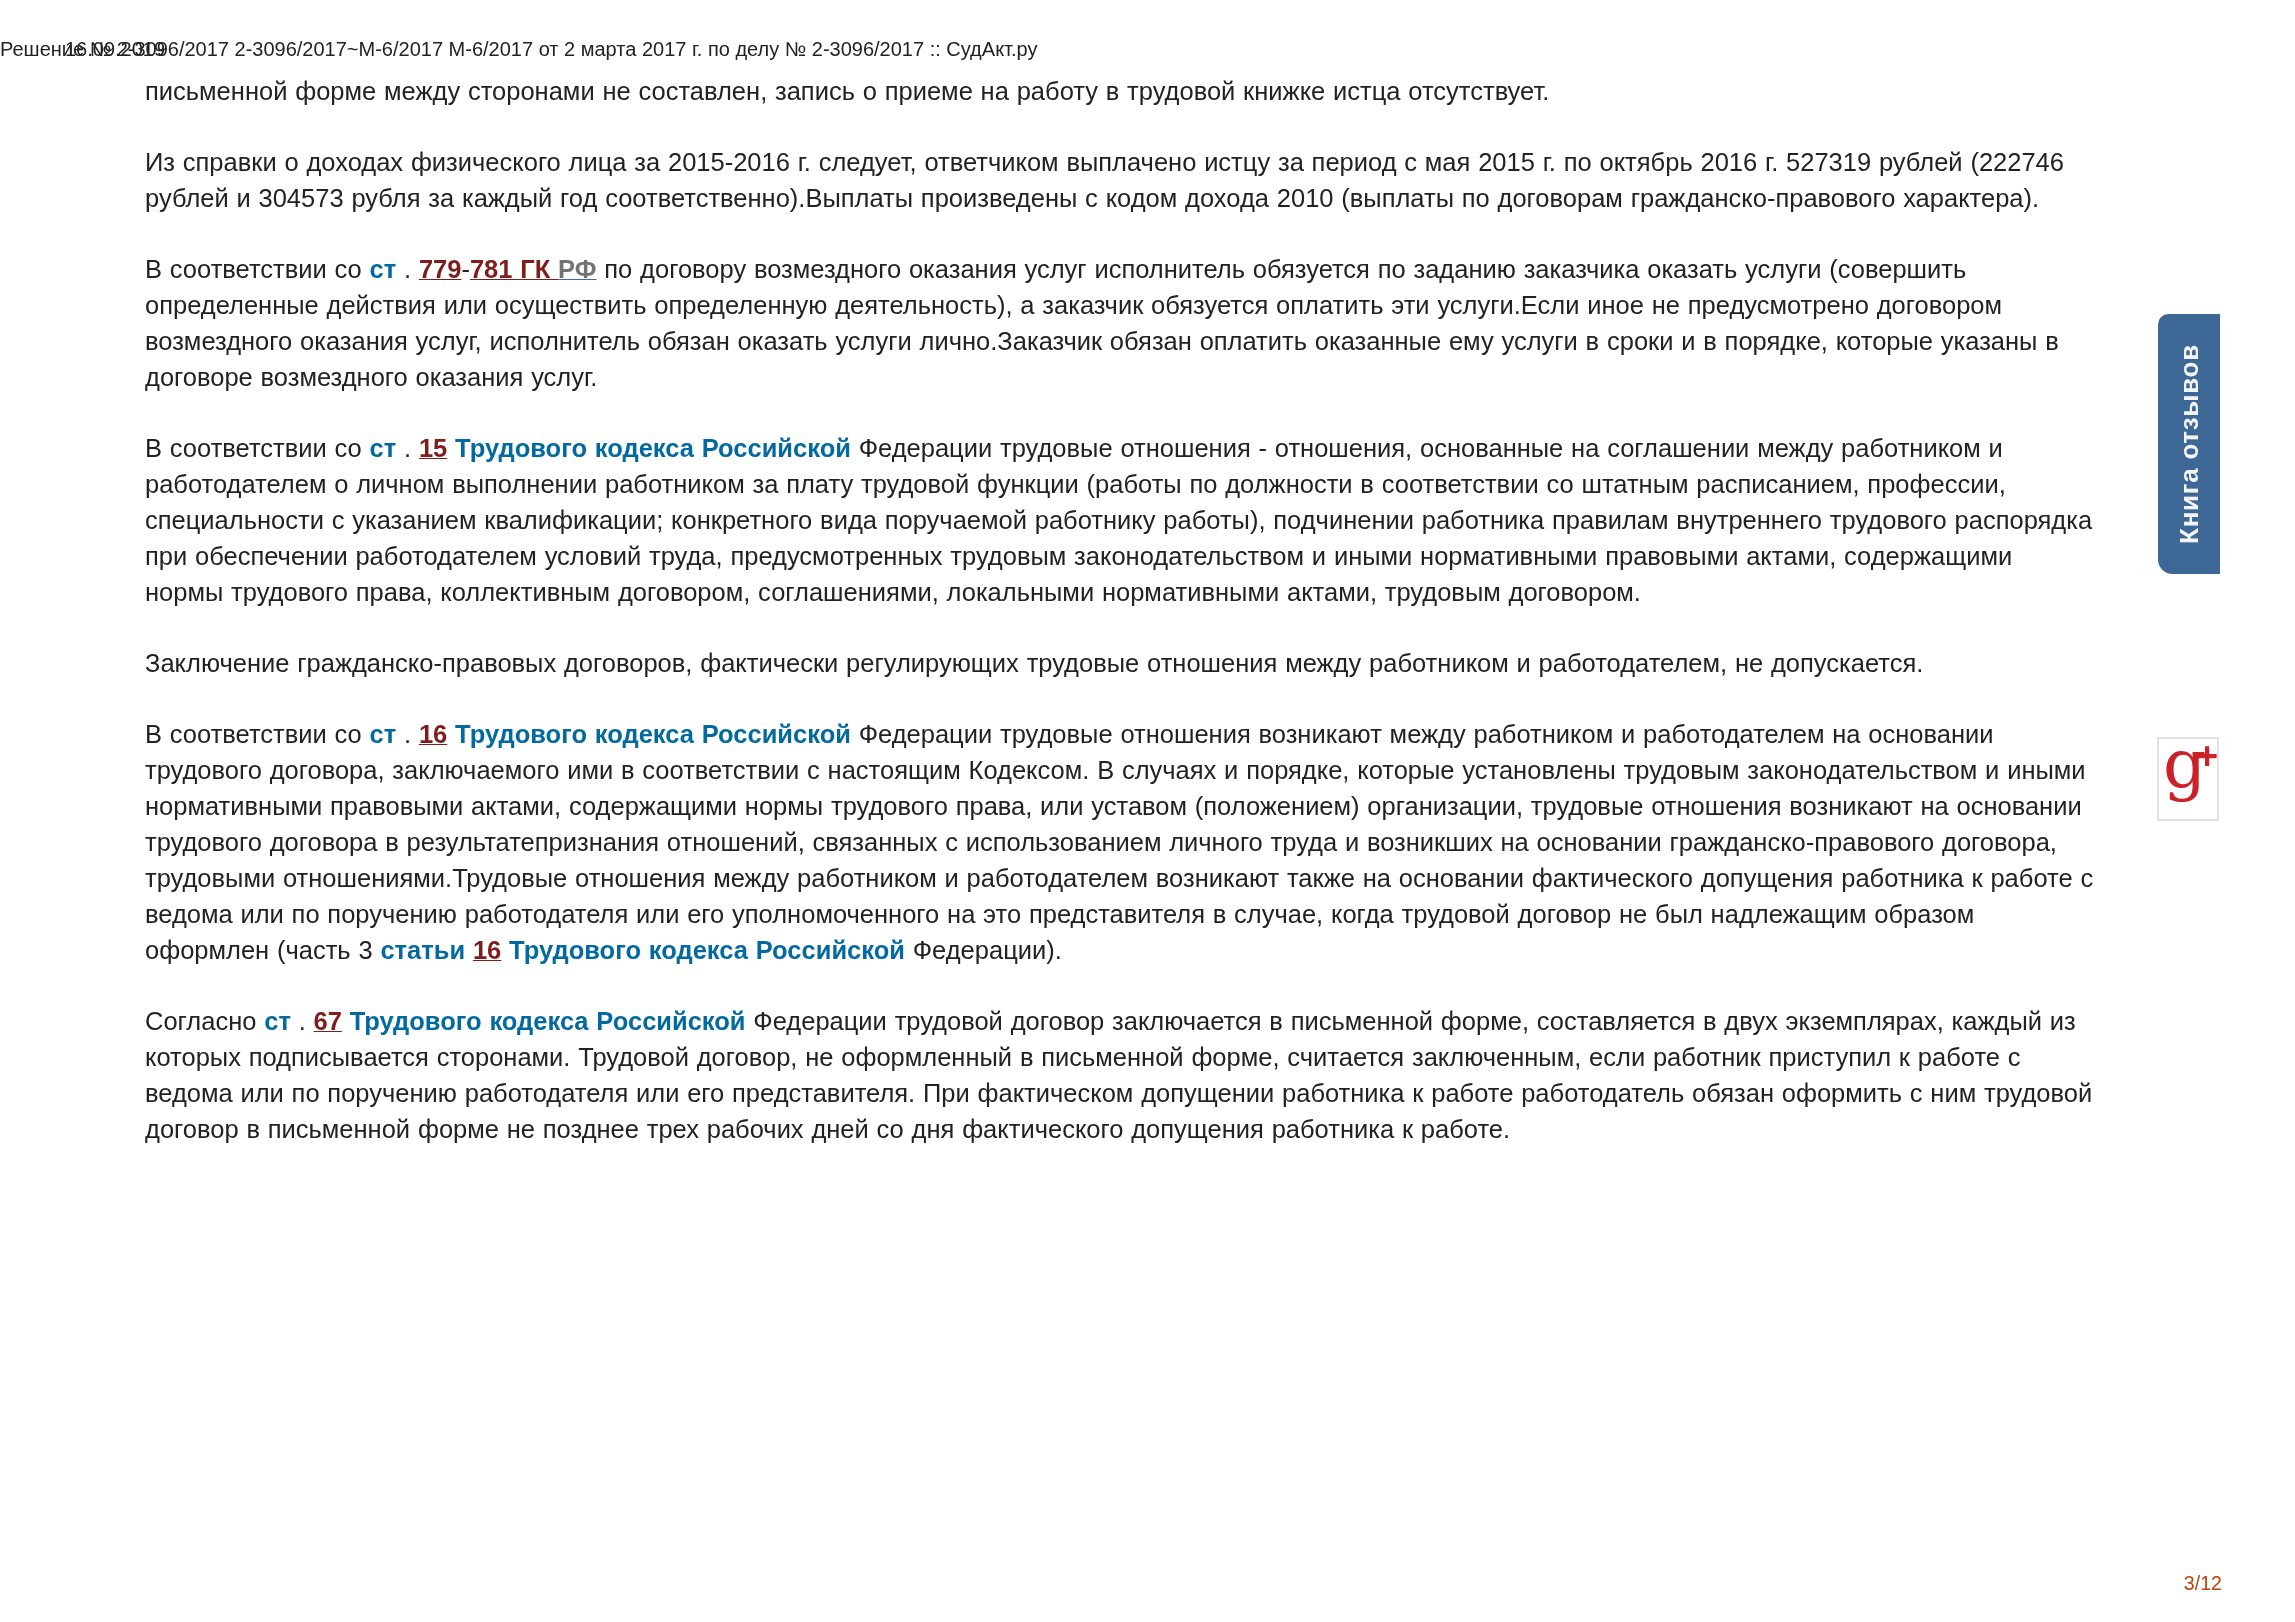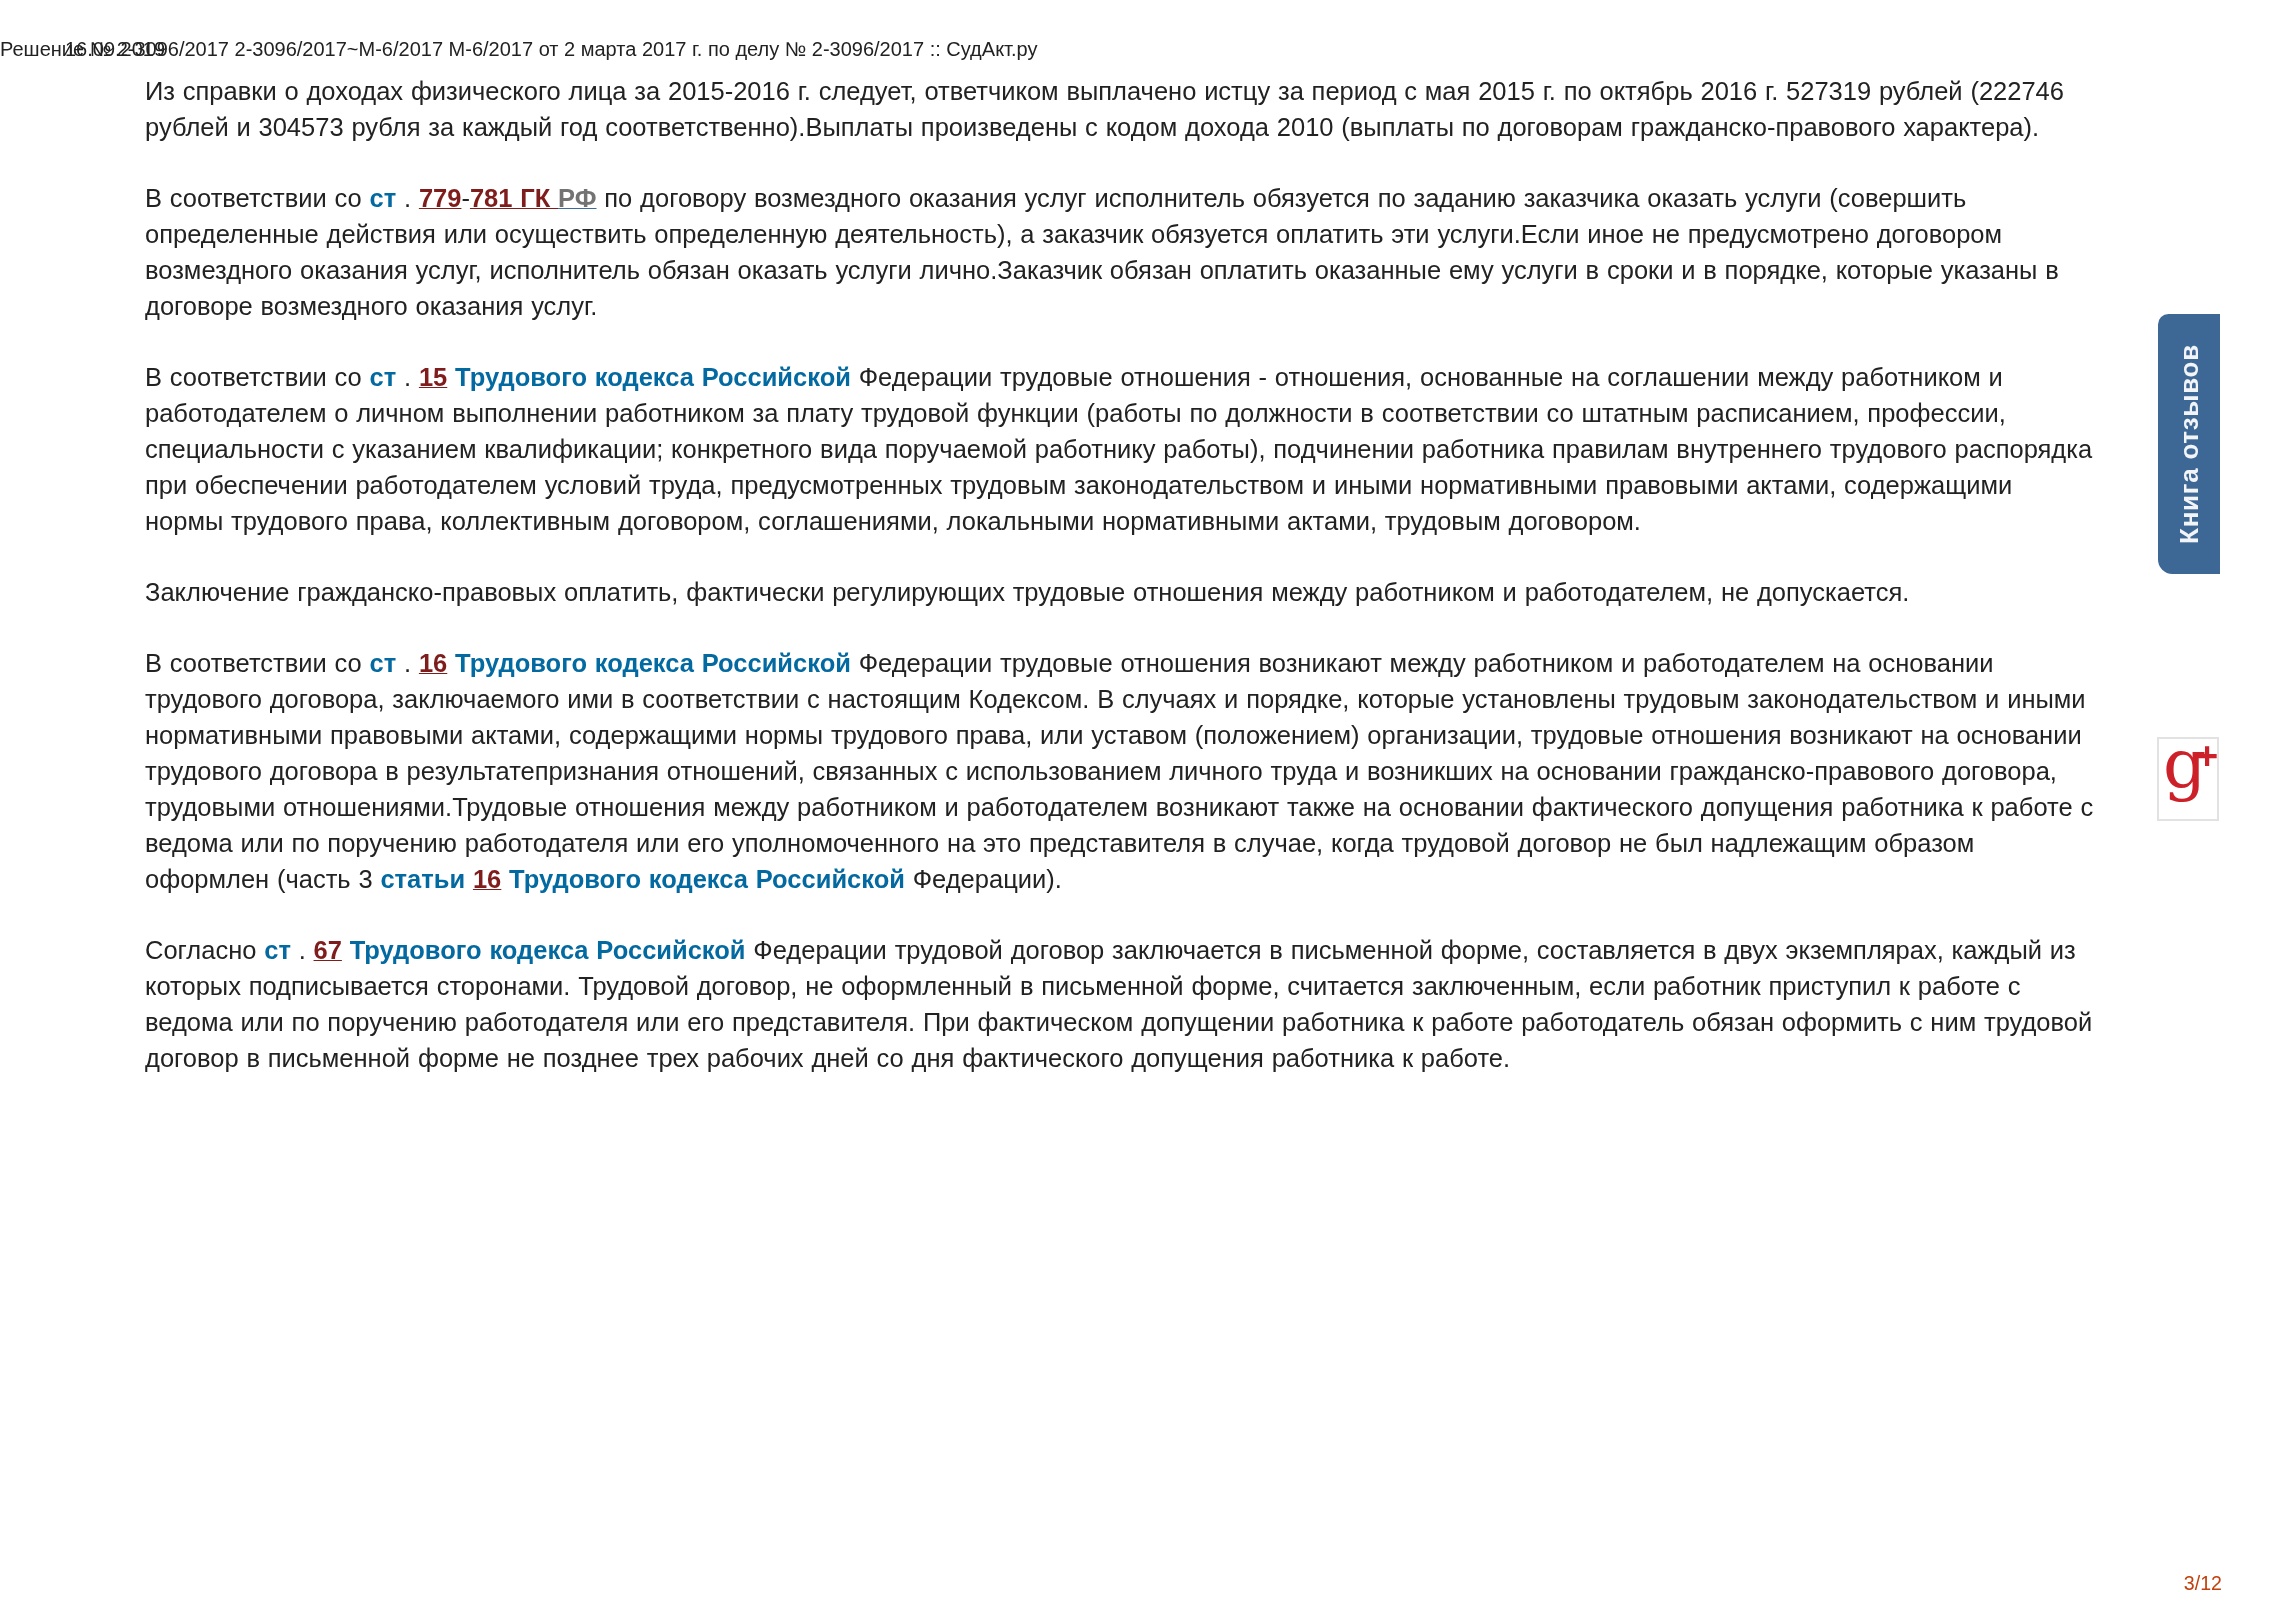--- a/index.html
+++ b/index.html
@@ -62,24 +62,25 @@
 </style>
 </head>
 <body>
 
 <div class="print-header">
   <span class="print-date">16.09.2019</span>
   <span class="print-title">Решение № 2-3096/2017 2-3096/2017~М-6/2017 М-6/2017 от 2 марта 2017 г. по делу № 2-3096/2017 :: СудАкт.ру</span>
 </div>
 
 <main class="doc" id="doc-body">
+    <p><span class="seg-r">письменной форме между сторонами не составлен, запись о приеме на работу в трудовой книжке истца отсутствует.</span></p>
     <p><span class="seg-r">Из справки о доходах физического лица за 2015-2016 г. следует, ответчиком выплачено истцу за период с мая 2015 г. по октябрь 2016 г. 527319 рублей (222746 рублей и 304573 рубля за каждый год соответственно).Выплаты произведены с кодом дохода 2010 (выплаты по договорам гражданско-правового характера).</span></p>
     <p><span class="seg-r">В соответствии со </span><span class="seg-b">ст</span><span class="seg-r"> . </span><a class="seg-l">779</a><span class="seg-r">-</span><a class="seg-l">781 ГК </a><a class="seg-lb">РФ</a><span class="seg-r"> по договору возмездного оказания услуг исполнитель обязуется по заданию заказчика оказать услуги (совершить определенные действия или осуществить определенную деятельность), а заказчик обязуется оплатить эти услуги.Если иное не предусмотрено договором возмездного оказания услуг, исполнитель обязан оказать услуги лично.Заказчик обязан оплатить оказанные ему услуги в сроки и в порядке, которые указаны в договоре возмездного оказания услуг.</span></p>
     <p><span class="seg-r">В соответствии со </span><span class="seg-b">ст</span><span class="seg-r"> . </span><a class="seg-l">15</a><span class="seg-r"> </span><span class="seg-b">Трудового кодекса Российской</span><span class="seg-r"> Федерации трудовые отношения - отношения, основанные на соглашении между работником и работодателем о личном выполнении работником за плату трудовой функции (работы по должности в соответствии со штатным расписанием, профессии, специальности с указанием квалификации; конкретного вида поручаемой работнику работы), подчинении работника правилам внутреннего трудового распорядка при обеспечении работодателем условий труда, предусмотренных трудовым законодательством и иными нормативными правовыми актами, содержащими нормы трудового права, коллективным договором, соглашениями, локальными нормативными актами, трудовым договором.</span></p>
-    <p><span class="seg-r">Заключение гражданско-правовых оплатить, фактически регулирующих трудовые отношения между работником и работодателем, не допускается.</span></p>
+    <p><span class="seg-r">Заключение гражданско-правовых договоров, фактически регулирующих трудовые отношения между работником и работодателем, не допускается.</span></p>
     <p><span class="seg-r">В соответствии со </span><span class="seg-b">ст</span><span class="seg-r"> . </span><a class="seg-l">16</a><span class="seg-r"> </span><span class="seg-b">Трудового кодекса Российской</span><span class="seg-r"> Федерации трудовые отношения возникают между работником и работодателем на основании трудового договора, заключаемого ими в соответствии с настоящим Кодексом. В случаях и порядке, которые установлены трудовым законодательством и иными нормативными правовыми актами, содержащими нормы трудового права, или уставом (положением) организации, трудовые отношения возникают на основании трудового договора в результатепризнания отношений, связанных с использованием личного труда и возникших на основании гражданско-правового договора, трудовыми отношениями.Трудовые отношения между работником и работодателем возникают также на основании фактического допущения работника к работе с ведома или по поручению работодателя или его уполномоченного на это представителя в случае, когда трудовой договор не был надлежащим образом оформлен (часть 3 </span><span class="seg-b">статьи</span><span class="seg-r"> </span><a class="seg-l">16</a><span class="seg-r"> </span><span class="seg-b">Трудового кодекса Российской</span><span class="seg-r"> Федерации).</span></p>
     <p><span class="seg-r">Согласно </span><span class="seg-b">ст</span><span class="seg-r"> . </span><a class="seg-l">67</a><span class="seg-r"> </span><span class="seg-b">Трудового кодекса Российской</span><span class="seg-r"> Федерации трудовой договор заключается в письменной форме, составляется в двух экземплярах, каждый из которых подписывается сторонами. Трудовой договор, не оформленный в письменной форме, считается заключенным, если работник приступил к работе с ведома или по поручению работодателя или его представителя. При фактическом допущении работника к работе работодатель обязан оформить с ним трудовой договор в письменной форме не позднее трех рабочих дней со дня фактического допущения работника к работе.</span></p>
   </main>
 
 <div class="feedback-tab">
   <span class="vtext">Книга отзывов</span>
 </div>
 
 <div class="gplus-card">
   <span class="g">g</span>

